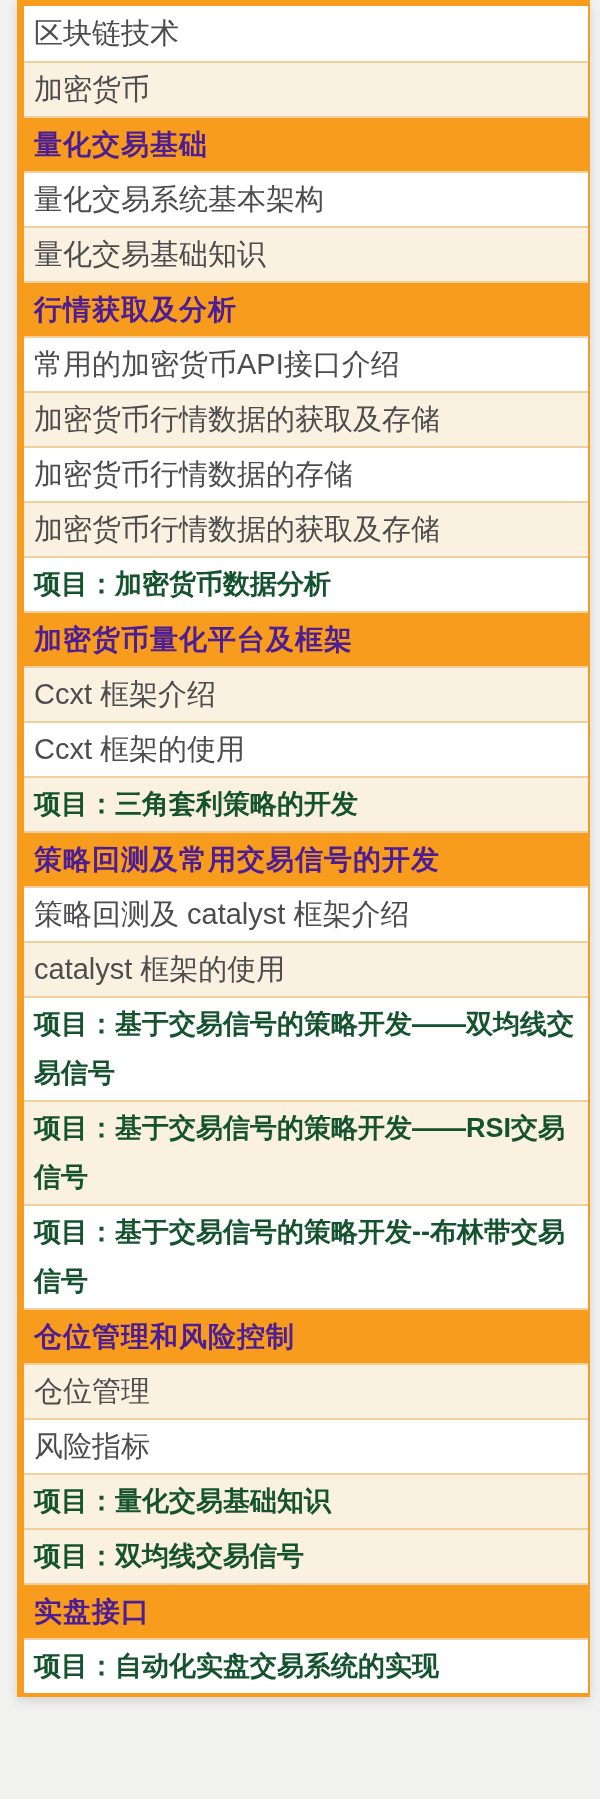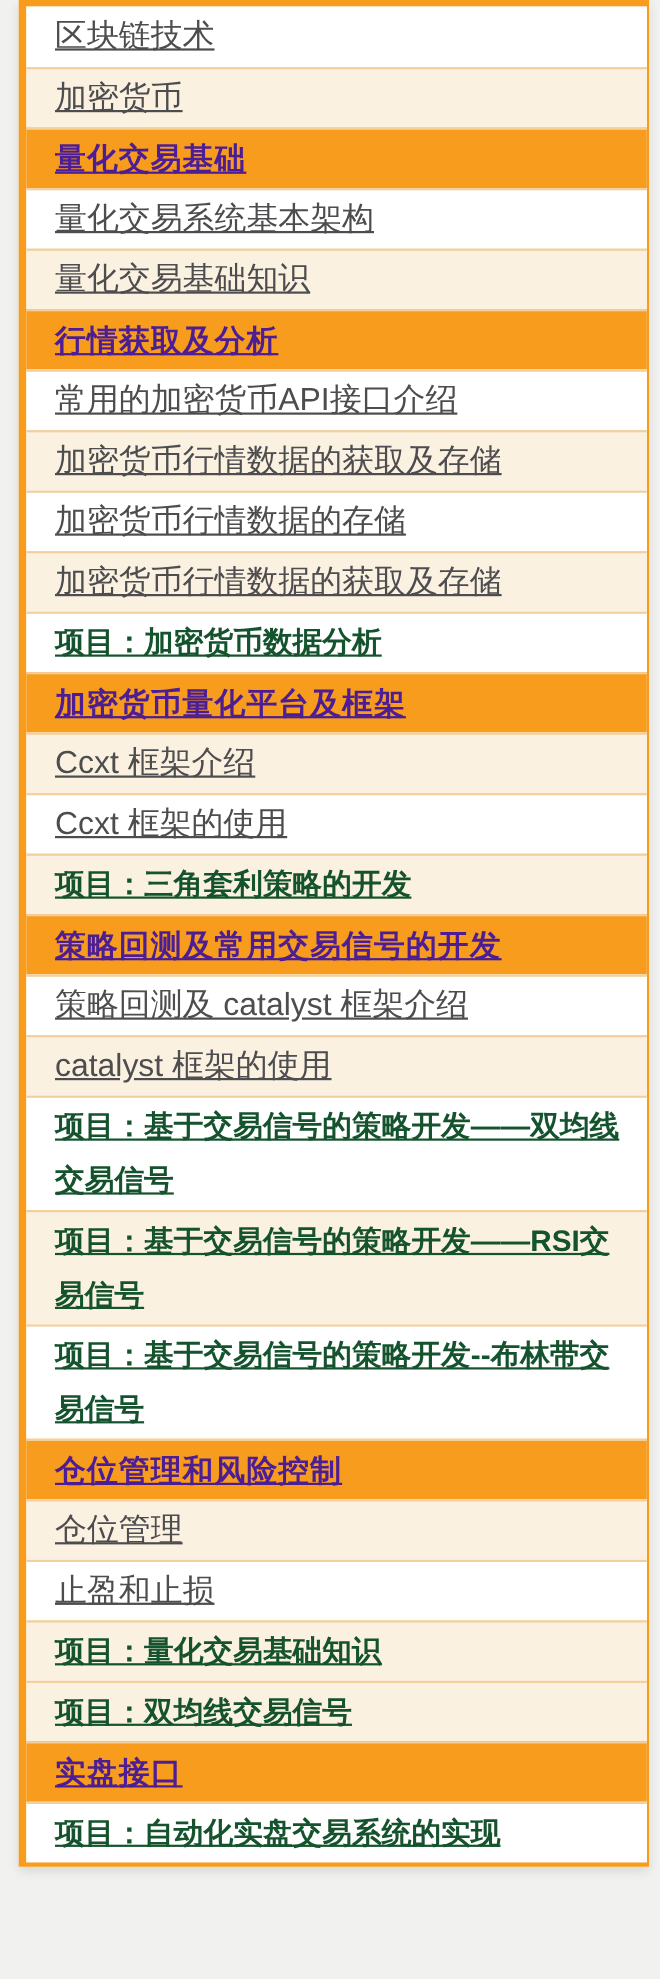--- a/index.html
+++ b/index.html
@@ -22,30 +22,29 @@
     width: 564px;
     background: #ffffff;
     border-style: solid;
     border-color: #f79c1d;
     border-width: 6px 2px 4px 7px;
     box-shadow: 0 4px 10px rgba(0,0,0,0.12);
   }
   .row {
     box-sizing: border-box;
     min-height: 55px;
-    padding: 2px 14px 2px 26px;
+    padding: 2px 14px 2px 10px;
     display: flex;
     align-items: center;
     font-size: 29px;
     line-height: 49px;
     color: #4d4d4f;
     background: #ffffff;
     border-top: 2px solid #f2cf9d;
     word-break: break-word;
-    text-decoration: underline;
   }
   .row:first-child { border-top: none; }
   .row.cream { background: #fbf1e0; }
   .row.section {
     background: #f79c1d;
     color: #4c1d95;
     font-weight: bold;
     font-size: 28px;
     letter-spacing: 1px;
   }
@@ -76,19 +75,19 @@
     <div class="row">Ccxt 框架的使用</div>
     <div class="row project cream">项目：三角套利策略的开发</div>
     <div class="row section">策略回测及常用交易信号的开发</div>
     <div class="row">策略回测及 catalyst 框架介绍</div>
     <div class="row cream">catalyst 框架的使用</div>
     <div class="row project">项目：基于交易信号的策略开发——双均线交易信号</div>
     <div class="row project cream">项目：基于交易信号的策略开发——RSI交易信号</div>
     <div class="row project">项目：基于交易信号的策略开发--布林带交易信号</div>
     <div class="row section">仓位管理和风险控制</div>
     <div class="row cream">仓位管理</div>
-    <div class="row">止盈和止损</div>
+    <div class="row">风险指标</div>
     <div class="row project cream">项目：量化交易基础知识</div>
     <div class="row project cream">项目：双均线交易信号</div>
     <div class="row section">实盘接口</div>
     <div class="row project">项目：自动化实盘交易系统的实现</div>
   </div>
 </div>
 
 </body></html>

